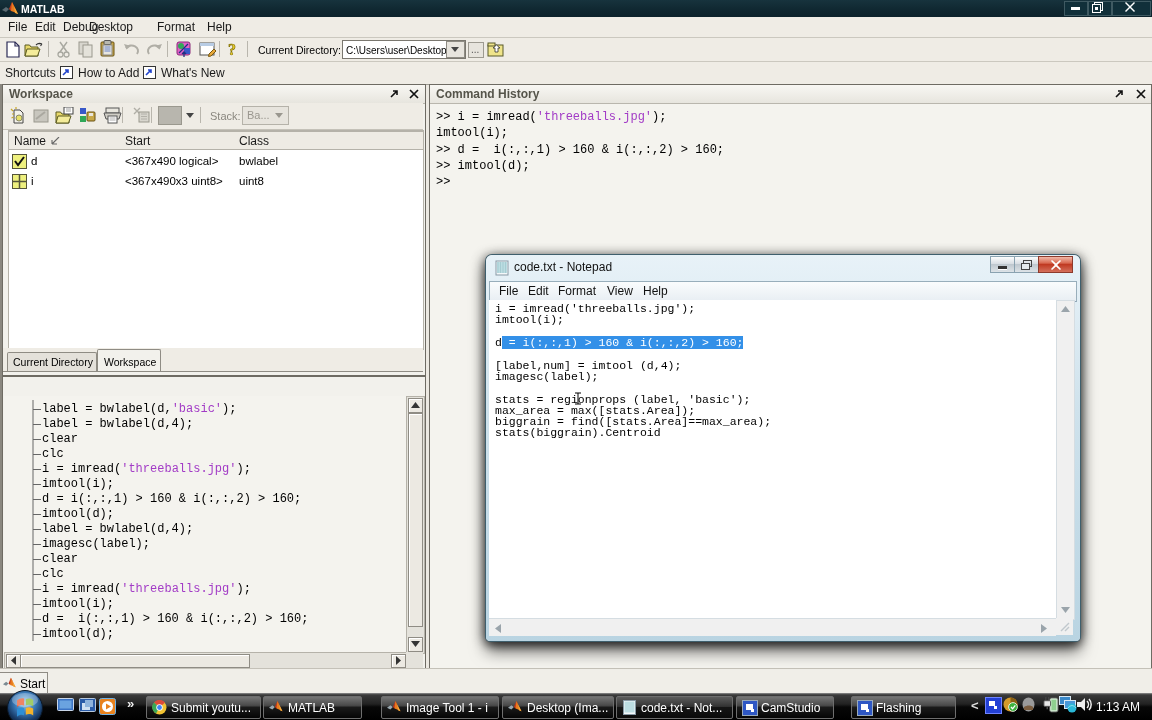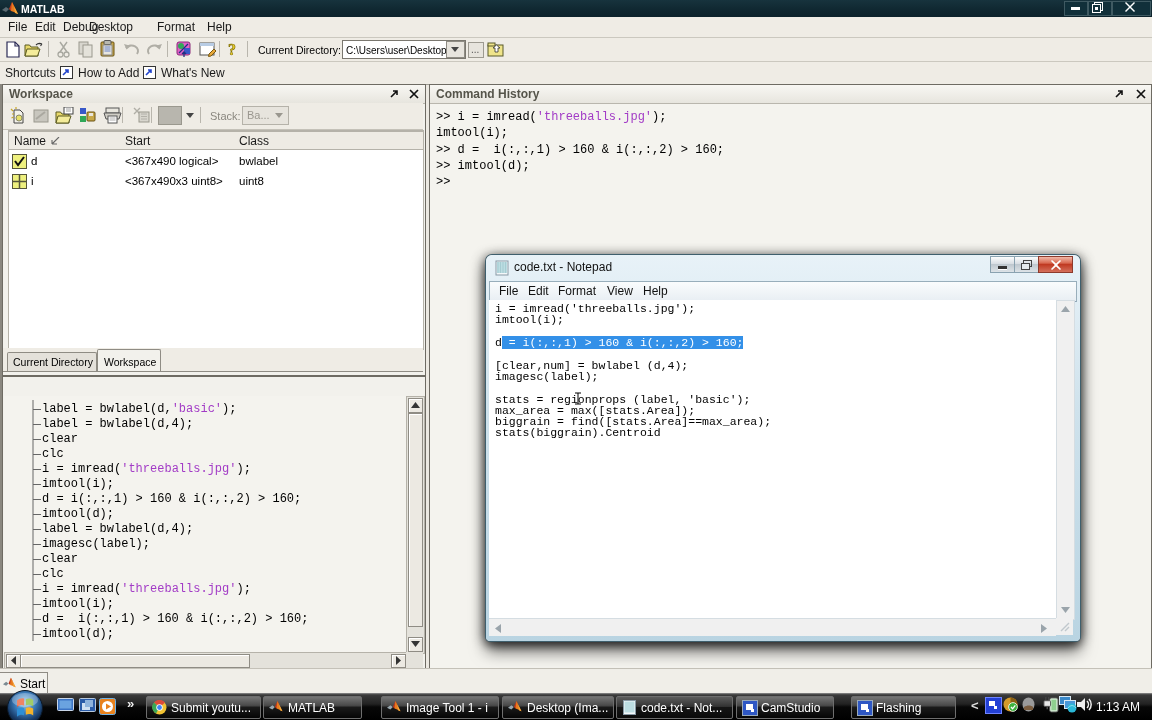--- a/index.html
+++ b/index.html
@@ -365,21 +365,21 @@
     <span class="abs" style="left:9px;top:2px">File</span>
         <span class="abs" style="left:38px;top:2px">Edit</span>
         <span class="abs" style="left:68px;top:2px">Format</span>
         <span class="abs" style="left:117px;top:2px">View</span>
         <span class="abs" style="left:153px;top:2px">Help</span>
   </div>
   <div id="nptext">
     <div class="npl" style="top:3px">i = imread('threeballs.jpg');</div>
     <div class="npl" style="top:14px">imtool(i);</div>
     <div class="npl" style="top:37px">d<span style="background:#3390e8;color:#fff"> = i(:,:,1) &gt; 160 &amp; i(:,:,2) &gt; 160;</span></div>
-    <div class="npl" style="top:60px">[clear,num] = bwlabel (d,4);</div>
+    <div class="npl" style="top:60px">[label,num] = imtool (d,4);</div>
     <div class="npl" style="top:71px">imagesc(label);</div>
     <div class="npl" style="top:94px">stats = regionprops (label, 'basic');</div>
     <div class="npl" style="top:105px">max_area = max([stats.Area]);</div>
     <div class="npl" style="top:116px">biggrain = find([stats.Area]==max_area);</div>
     <div class="npl" style="top:127px">stats(biggrain).Centroid</div>
     <svg class="abs" style="left:85px;top:92px" width="9" height="13">
           <path d="M1 1 L4 1 M7 1 L4 1 L4 12 M1 12 L7 12" stroke="#000" stroke-width="1" fill="none"></path>
         </svg>
   </div>
 

